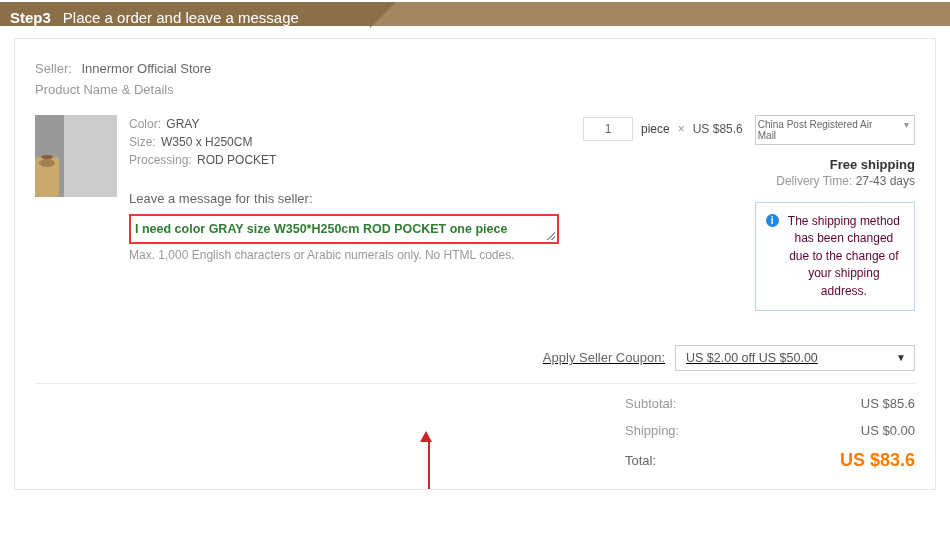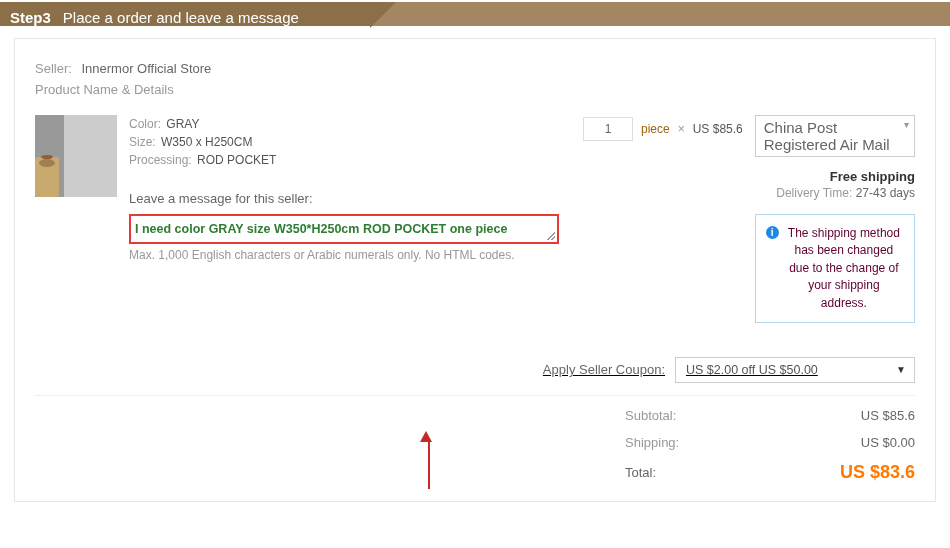--- a/index.html
+++ b/index.html
@@ -51,26 +51,26 @@
     .thumb::before { content:''; position:absolute; left:0; bottom:0; width:24px; height:40px; background:#c9a96e; border-radius:3px; }
     .thumb::after { content:''; position:absolute; left:4px; bottom:30px; width:16px; height:8px; background:#a08050; border-radius:50%; box-shadow: 0 -6px 0 -2px #8b5f3c; }
     
     .prod-info { flex: 0 0 310px; }
     .prod-title { color: #555; font-size: 13px; line-height: 1.35; margin-bottom: 6px; }
     .prod-attr { font-size: 12px; color: #999; line-height: 1.5; }
     .prod-attr .val { color: #555; margin-left: 2px; }
     
     .qty-area { margin-left: 12px; display:flex; align-items:flex-start; gap:8px; flex:0 0 auto; padding-top:2px; }
     .qty-input { width: 50px; height: 24px; border: 1px solid #ddd; text-align: center; font-size: 12px; color:#666; }
-    .qty-label { font-size: 12px; color: #a16207; padding-top: 5px; }
+    .qty-label { font-size: 12px; color: #404040; padding-top: 5px; }
     .times { font-size: 12px; color: #999; padding-top: 5px; }
     .price { font-size: 12px; color: #555; padding-top: 5px; }
     
     .ship-area { margin-left: auto; width: 180px; }
-    .ship-select { position:relative; border: 1px solid #ccc; padding: 3px 22px 3px 8px; font-size: 15px; color: #666; background: #fff; width: 100%; display:block; }
+    .ship-select { position:relative; border: 1px solid #ccc; padding: 3px 22px 3px 2px; font-size: 10px; color: #666; background: #fff; width: 100%; display:block; }
     .ship-select::after { content:'▾'; position:absolute; right:5px; top:3px; font-size:10px; color:#999; }
     .free-ship { text-align: right; font-size: 13px; color: #333; font-weight: bold; margin-top: 12px; }
     .delivery { text-align: right; font-size: 12px; color: #999; margin-top: 2px; }
     .delivery .val { color: #666; }
     
     .notice-box { border: 1px solid #b3d7f0; margin-top: 14px; padding: 10px 10px 10px 28px; font-size: 12px; color: #600030; text-align: center; position: relative; line-height:1.45; }
     .notice-box .info-icon { position: absolute; left: 10px; top: 11px; width: 13px; height: 13px; background: #1e88e5; border-radius: 50%; color: #fff; font-size: 10px; font-weight:bold; text-align: center; line-height: 13px; }
     
     .msg-label { font-size: 13px; color: #666; margin: 22px 0 8px 0; }
     .msg-box { border: 2px solid #e53935; padding: 6px 4px; width: 430px; font-size: 12.5px; color: #2e7d32; font-weight: bold; position:relative; resize:both; }

